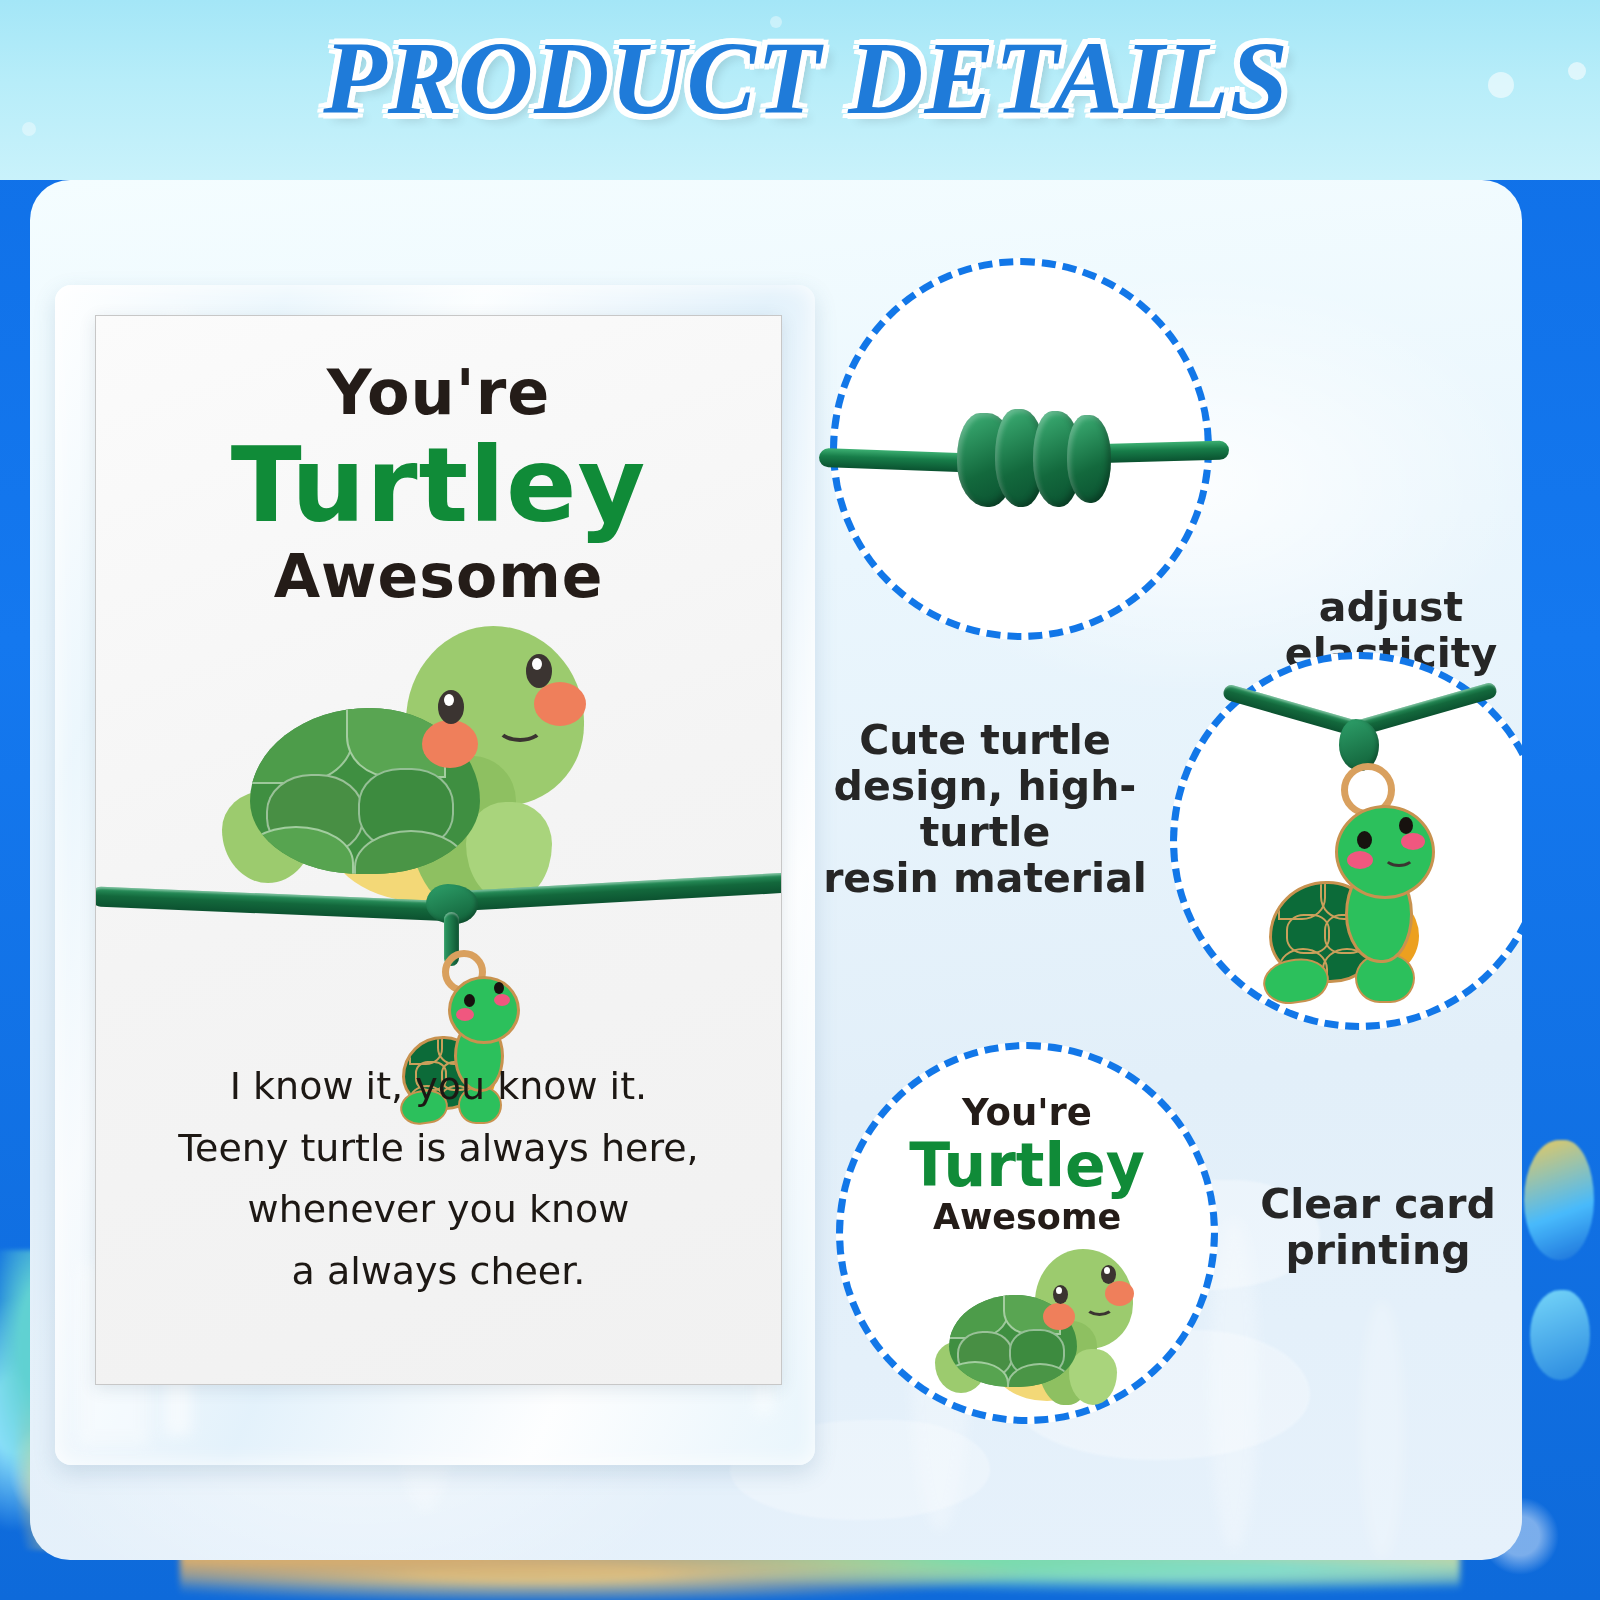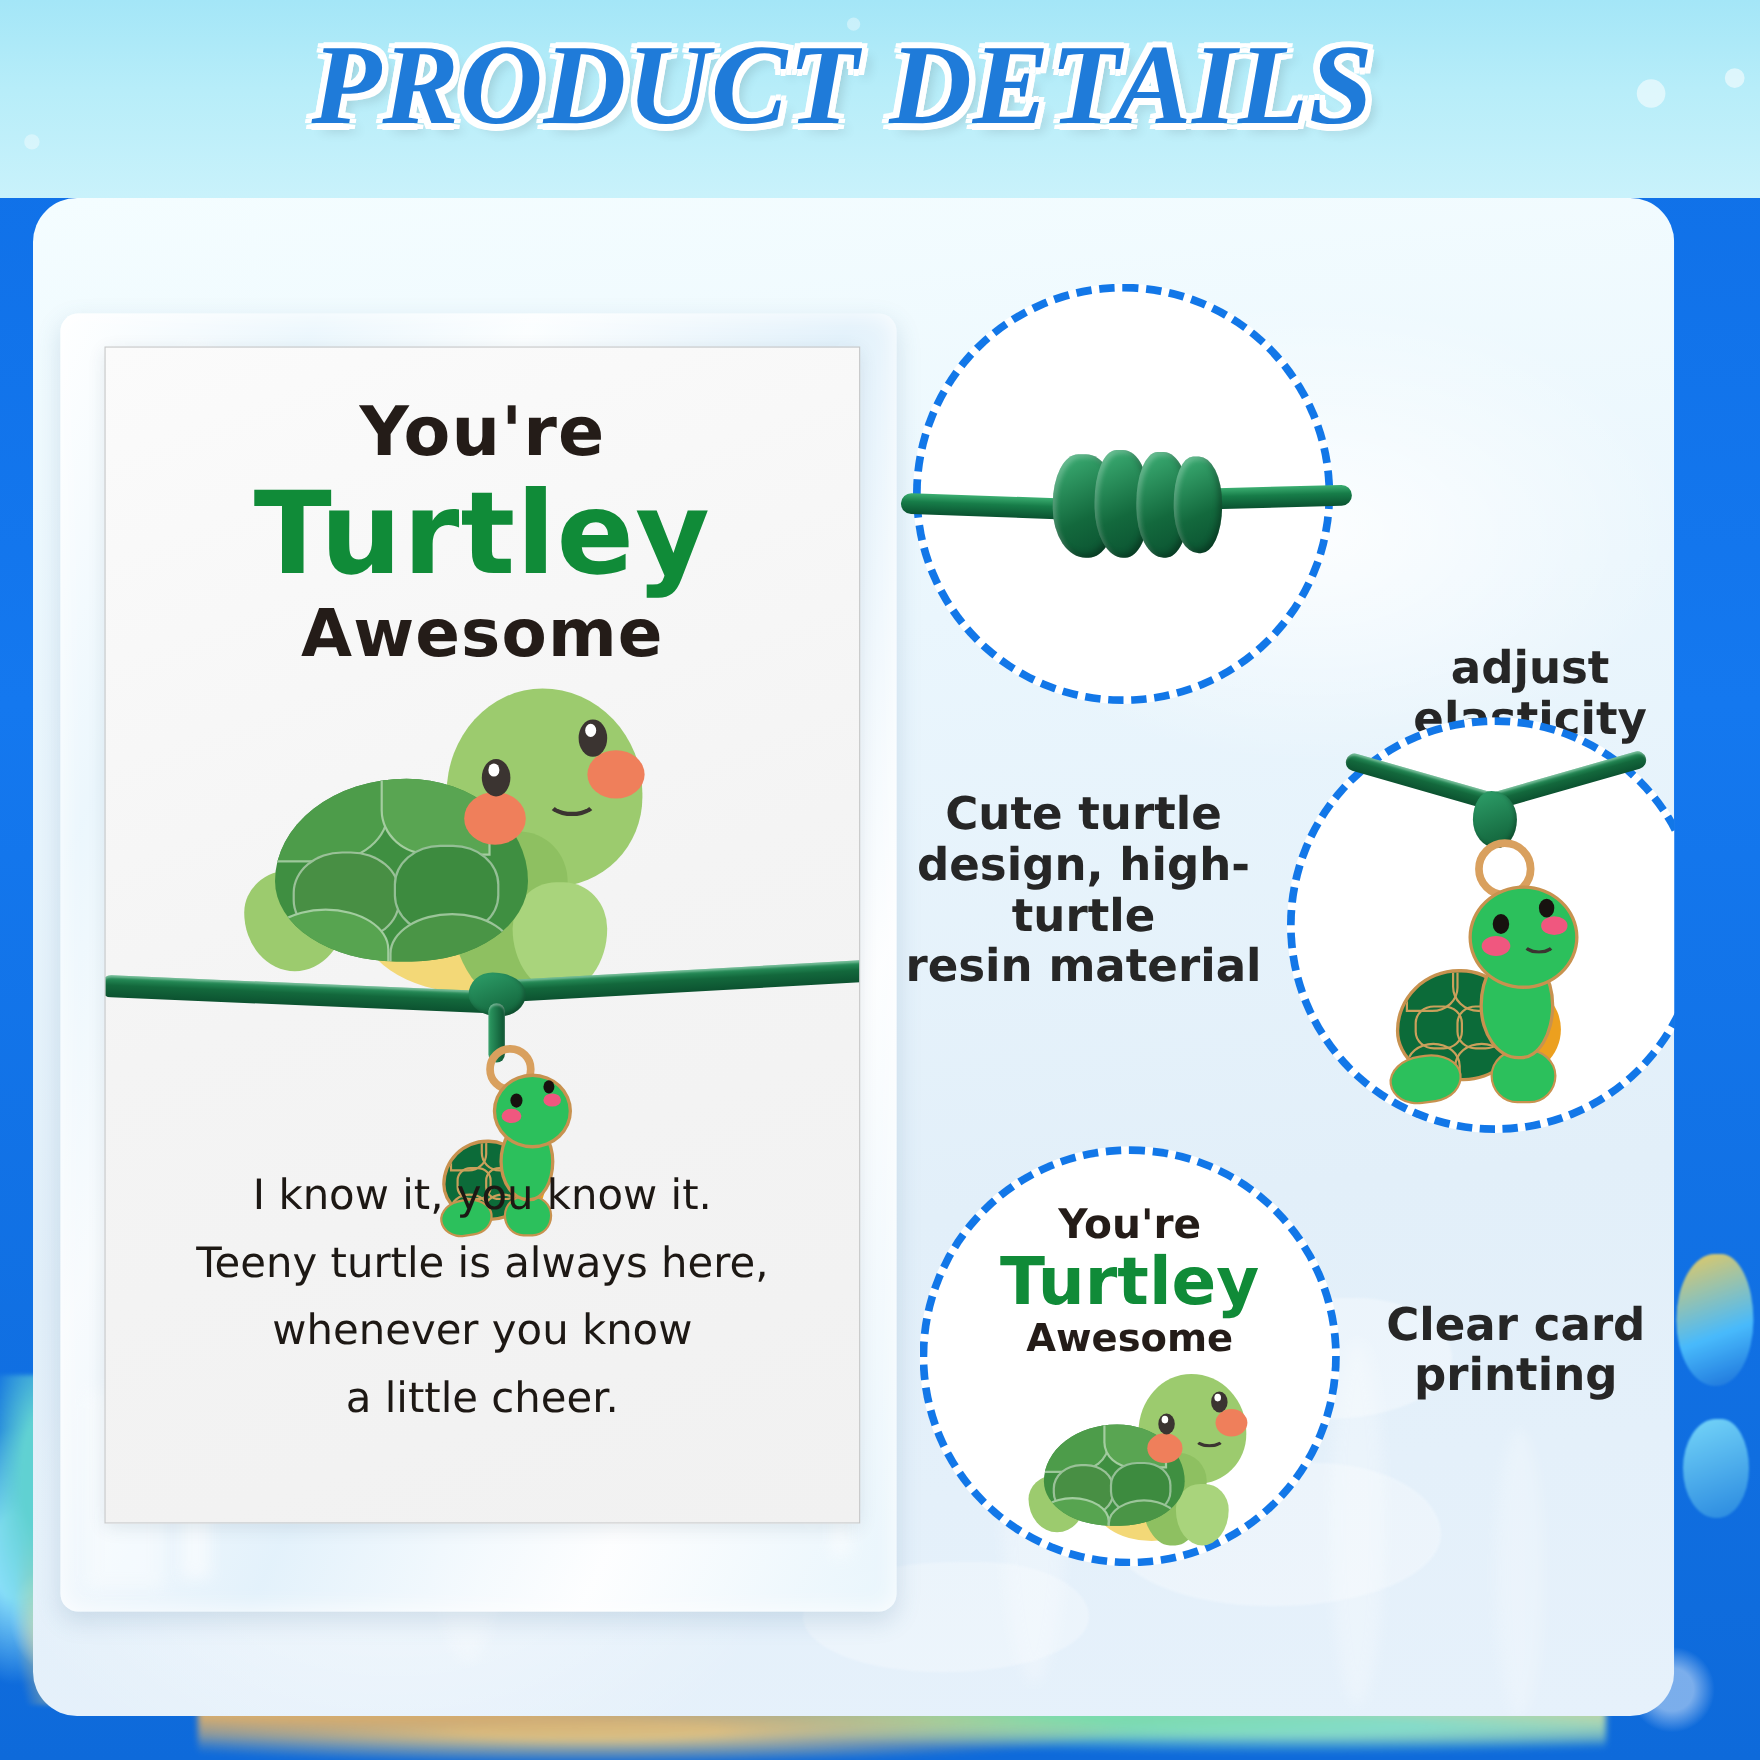--- a/index.html
+++ b/index.html
@@ -26,20 +26,21 @@
   .title{
     position:absolute;left:0;top:18px;width:1532px;text-align:center;
     font-family:"Liberation Serif", serif;
     font-weight:bold;font-style:italic;font-size:104px;letter-spacing:1px;
     color:#1f7bd9;
     text-shadow:
       6px 0 0 #fff,-6px 0 0 #fff,0 6px 0 #fff,0 -6px 0 #fff,
       5px 5px 0 #fff,-5px 5px 0 #fff,5px -5px 0 #fff,-5px -5px 0 #fff,
       8px 8px 10px rgba(0,0,0,.12);
     white-space:nowrap;
+    padding-left:40px;
   }
 
   
   .panel{
     position:absolute;left:30px;top:180px;width:1492px;height:1380px;
     border-radius:40px;
     background:
       radial-gradient(ellipse 480px 300px at 78% 22%, rgba(255,255,255,.85) 0%, rgba(255,255,255,0) 70%),
       radial-gradient(ellipse 520px 340px at 22% 88%, rgba(255,255,255,.55) 0%, rgba(255,255,255,0) 70%),
       linear-gradient(175deg,#f4fdff 0%,#eaf6fd 30%,#e2eff9 66%,#e6f1fb 100%);
@@ -245,21 +246,21 @@
         <div class="c-cheek" style="left:60px;top:58px;width:18px;height:13px;"></div>
         <div class="c-cheek" style="left:98px;top:44px;width:16px;height:12px;"></div>
         <div class="c-eye" style="left:68px;top:44px;width:11px;height:13px;"></div>
         <div class="c-eye" style="left:98px;top:32px;width:10px;height:12px;"></div>
       </div>
 
       <div class="card-foot">
         <div>I know it, you know it.</div>
         <div>Teeny turtle is always here,</div>
         <div>whenever you know</div>
-        <div>a little cheer.</div>
+        <div>a always cheer.</div>
       </div>
     </div>
 
     <div class="circle" style="left:800px;top:78px;width:368px;height:368px;">
       <div class="knotcord" style="left:-18px;top:186px;width:170px;transform:rotate(2deg);"></div>
       <div class="knotcord" style="left:210px;top:178px;width:182px;transform:rotate(-1.5deg);"></div>
       <div class="knotblob" style="left:120px;top:148px;width:58px;height:94px;"></div>
       <div class="knotblob" style="left:158px;top:144px;width:50px;height:98px;"></div>
       <div class="knotblob" style="left:196px;top:146px;width:48px;height:96px;"></div>
       <div class="knotblob" style="left:230px;top:150px;width:44px;height:88px;"></div>

